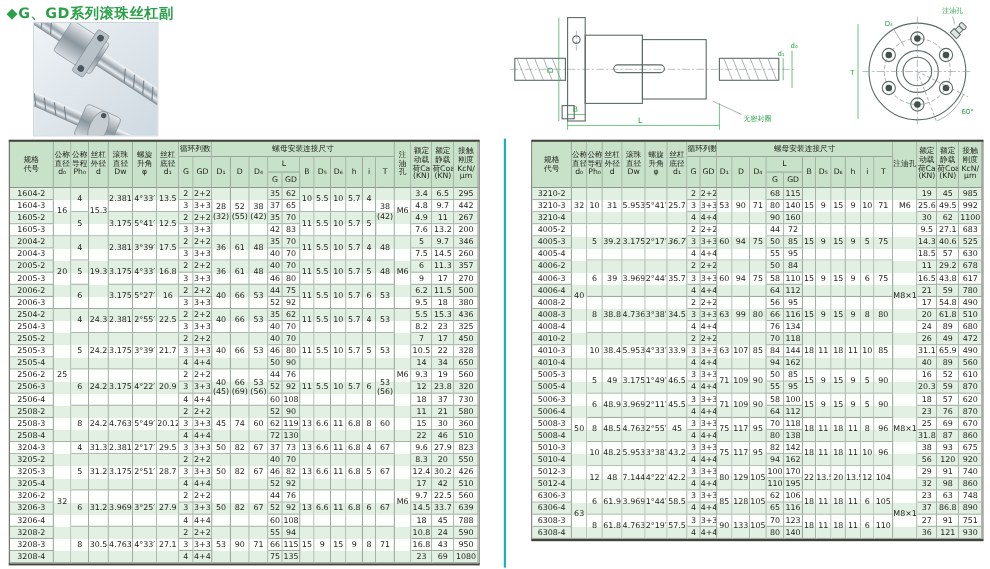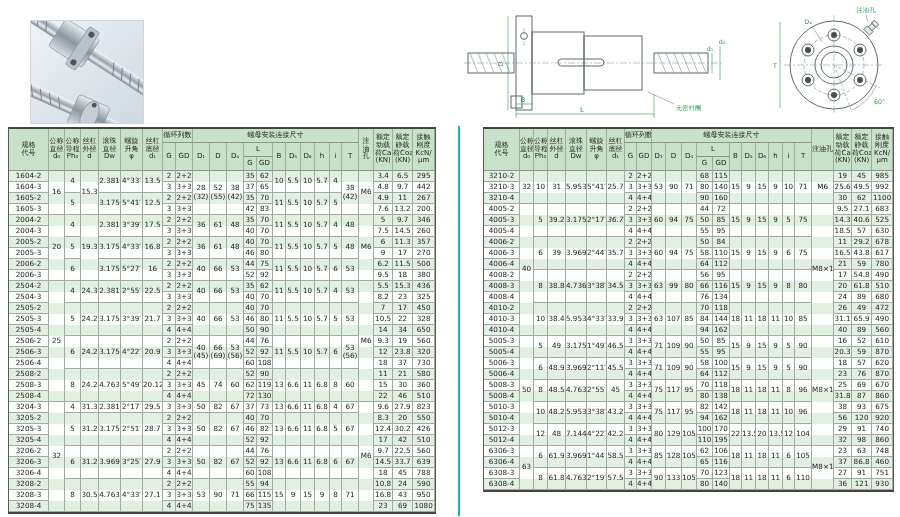--- a/index.html
+++ b/index.html
@@ -27,20 +27,21 @@
   .oline{stroke:#5c6b66;stroke-width:1;fill:none;}
   .thin{stroke:#7d8d87;stroke-width:.6;fill:none;}
   .dim{stroke:#2ba04a;stroke-width:.6;fill:none;}
   .cl{stroke:#8fa0a8;stroke-width:.6;stroke-dasharray:7 2 2 2;fill:none;}
 </style>
 </head>
 <body>
 
 <div id="page">
 
+  <div id="title">◆G、GD系列滚珠丝杠副</div>
 
   <svg id="photo" viewBox="0 0 112 102" preserveAspectRatio="none">
     <defs>
       <linearGradient id="pbg" x1="0" y1="0" x2="1" y2="1">
         <stop offset="0" stop-color="#eef3f6"></stop>
           <stop offset="1" stop-color="#cfd9e1"></stop>
       </linearGradient>
       <linearGradient id="metal" x1="0" y1="0" x2="0" y2="1">
         <stop offset="0" stop-color="#f7f9fa"></stop>
           <stop offset=".45" stop-color="#97a2ab"></stop>
@@ -1227,21 +1228,21 @@
             <td>748</td>
           </tr>
           <tr class="g">
             <td>6306-4</td>
             <td>4</td>
             <td>4+4</td>
             <td>65</td>
             <td>116</td>
             <td>37</td>
             <td>86.8</td>
-            <td>460</td>
+            <td>890</td>
           </tr>
           <tr class="w">
             <td>6308-3</td>
             <td rowspan="2" style="background-image: repeating-linear-gradient(rgb(253, 255, 253) 0px, rgb(253, 255, 253) 11px, rgb(225, 240, 227) 11px, rgb(225, 240, 227) 22px);">8</td>
             <td rowspan="2" style="background-image: repeating-linear-gradient(rgb(253, 255, 253) 0px, rgb(253, 255, 253) 11px, rgb(225, 240, 227) 11px, rgb(225, 240, 227) 22px);">61.8</td>
             <td rowspan="2" style="background-image: repeating-linear-gradient(rgb(253, 255, 253) 0px, rgb(253, 255, 253) 11px, rgb(225, 240, 227) 11px, rgb(225, 240, 227) 22px);">4.763</td>
             <td rowspan="2" style="background-image: repeating-linear-gradient(rgb(253, 255, 253) 0px, rgb(253, 255, 253) 11px, rgb(225, 240, 227) 11px, rgb(225, 240, 227) 22px);">2°19′</td>
             <td rowspan="2" style="background-image: repeating-linear-gradient(rgb(253, 255, 253) 0px, rgb(253, 255, 253) 11px, rgb(225, 240, 227) 11px, rgb(225, 240, 227) 22px);">57.5</td>
             <td>3</td>
             <td>3+3</td>

